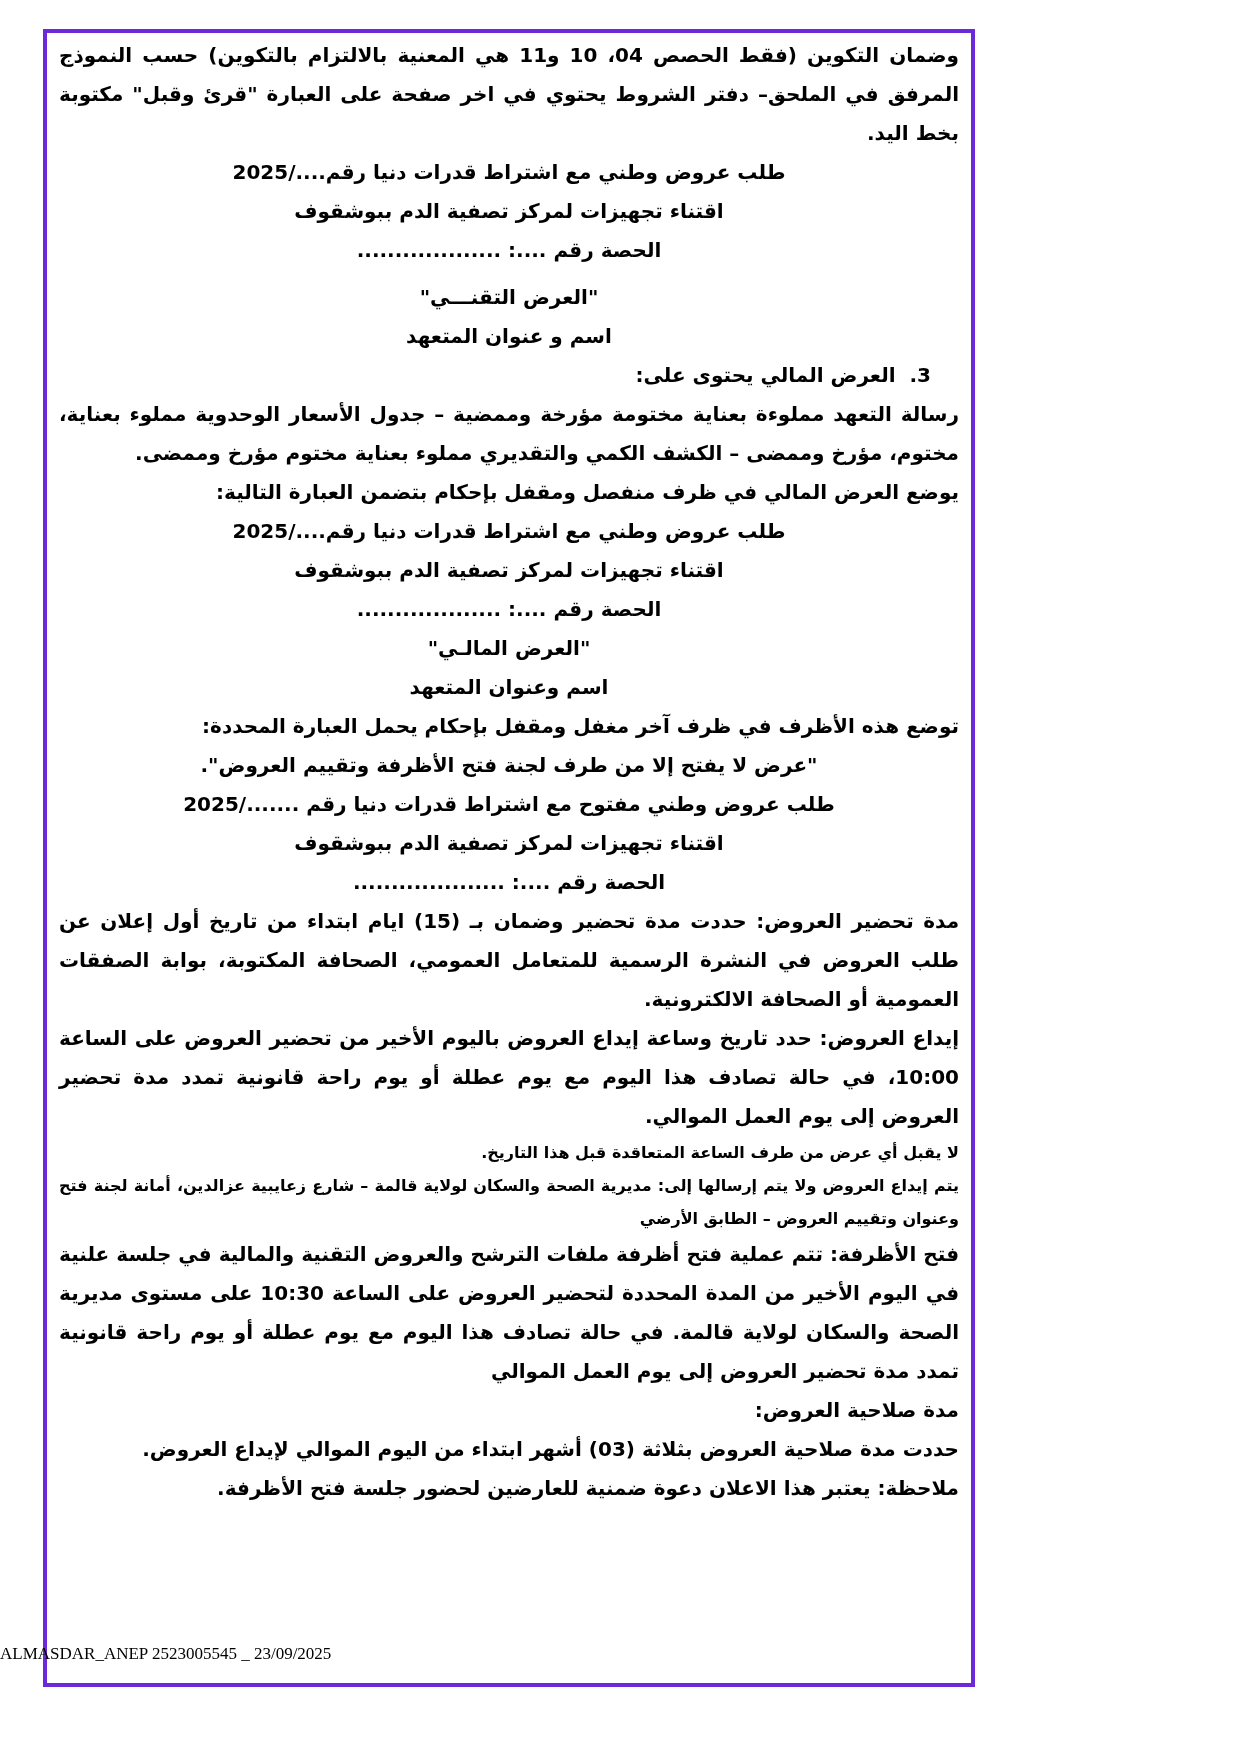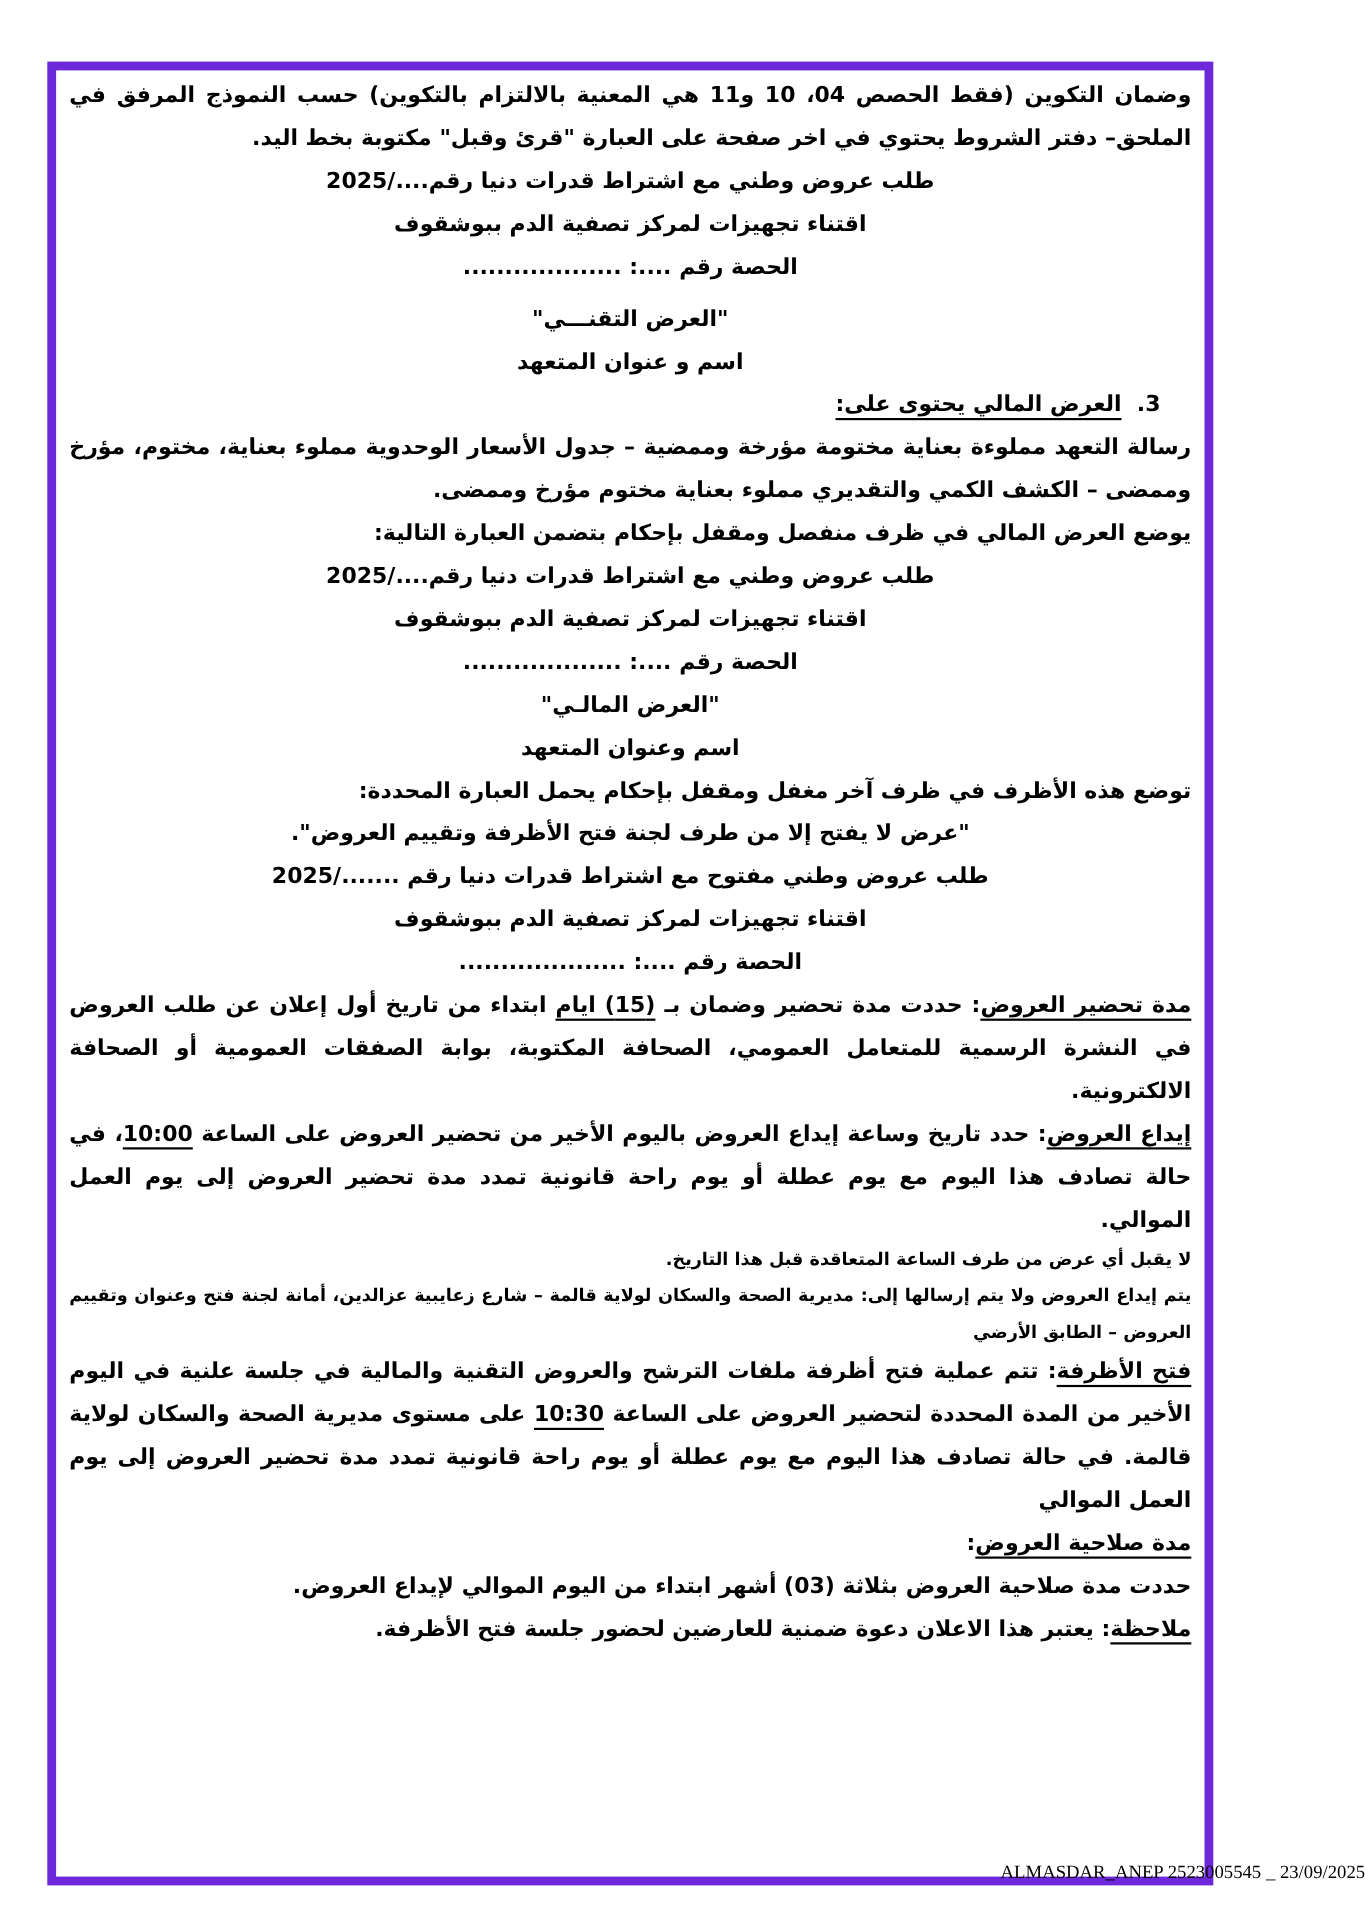--- a/index.html
+++ b/index.html
@@ -9,55 +9,54 @@
     width: 1241px;
     height: 1754px;
     background: #ffffff;
     font-family: "DejaVu Sans", sans-serif;
     color: #000;
     overflow: hidden;
   }
   .border-box {
     position: absolute;
     left: 43px;
-    top: 56px;
-    width: 1060px;
+    top: 29px;
+    width: 932px;
     height: 1658px;
-    border: 8px solid #6d28d9;
+    border: 4px solid #6d28d9;
     padding: 3px 12px 0 12px;
     direction: rtl;
     font-weight: bold;
   }
   .line {
     font-size: 20px;
     line-height: 39px;
     text-align: justify;
     text-align-last: right;
   }
   .center {
     text-align: left;
     text-align-last: center;
   }
   .small {
     font-size: 16px;
     line-height: 33px;
   }
   .u {
-    text-decoration: underline;
     text-decoration-thickness: 1.5px;
     text-underline-offset: 6px;
   }
   .h3 { padding-right: 28px; }
   .gap-top { margin-top: 8px; }
   .footer {
     position: absolute;
     left: 0;
     right: 0;
-    top: 1692px;
-    text-align: right;
+    top: 1644px;
+    text-align: left;
     direction: ltr;
     font-family: "Liberation Serif", serif;
     font-size: 17px;
     color: #000;
   }
 </style>
 </head>
 <body>
 
 <div class="page">

